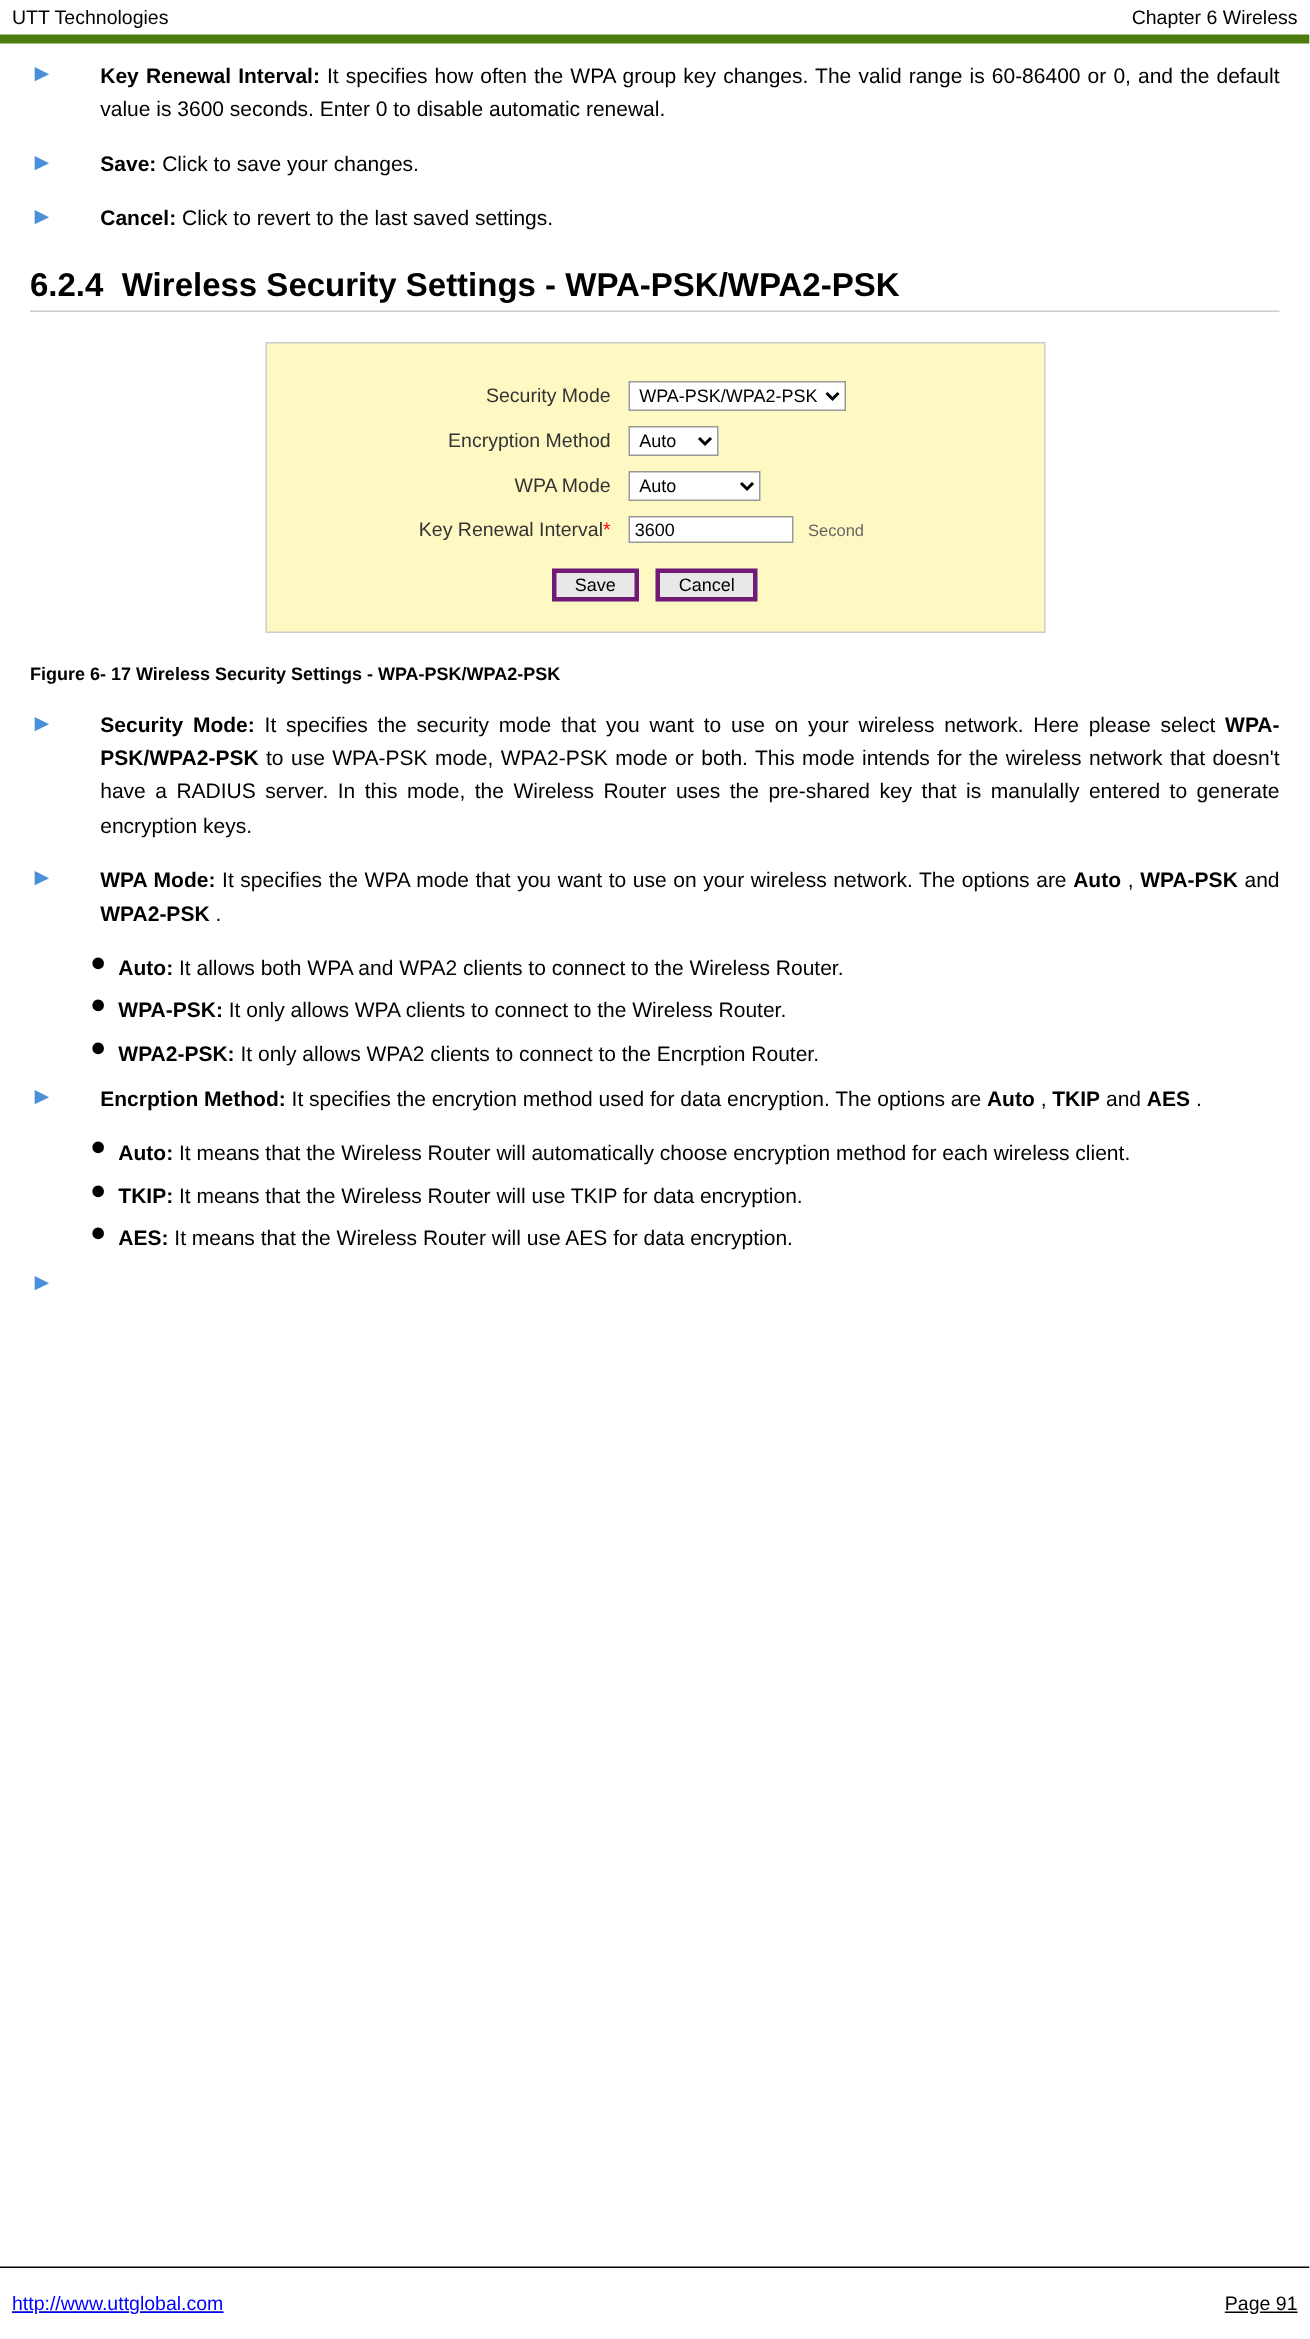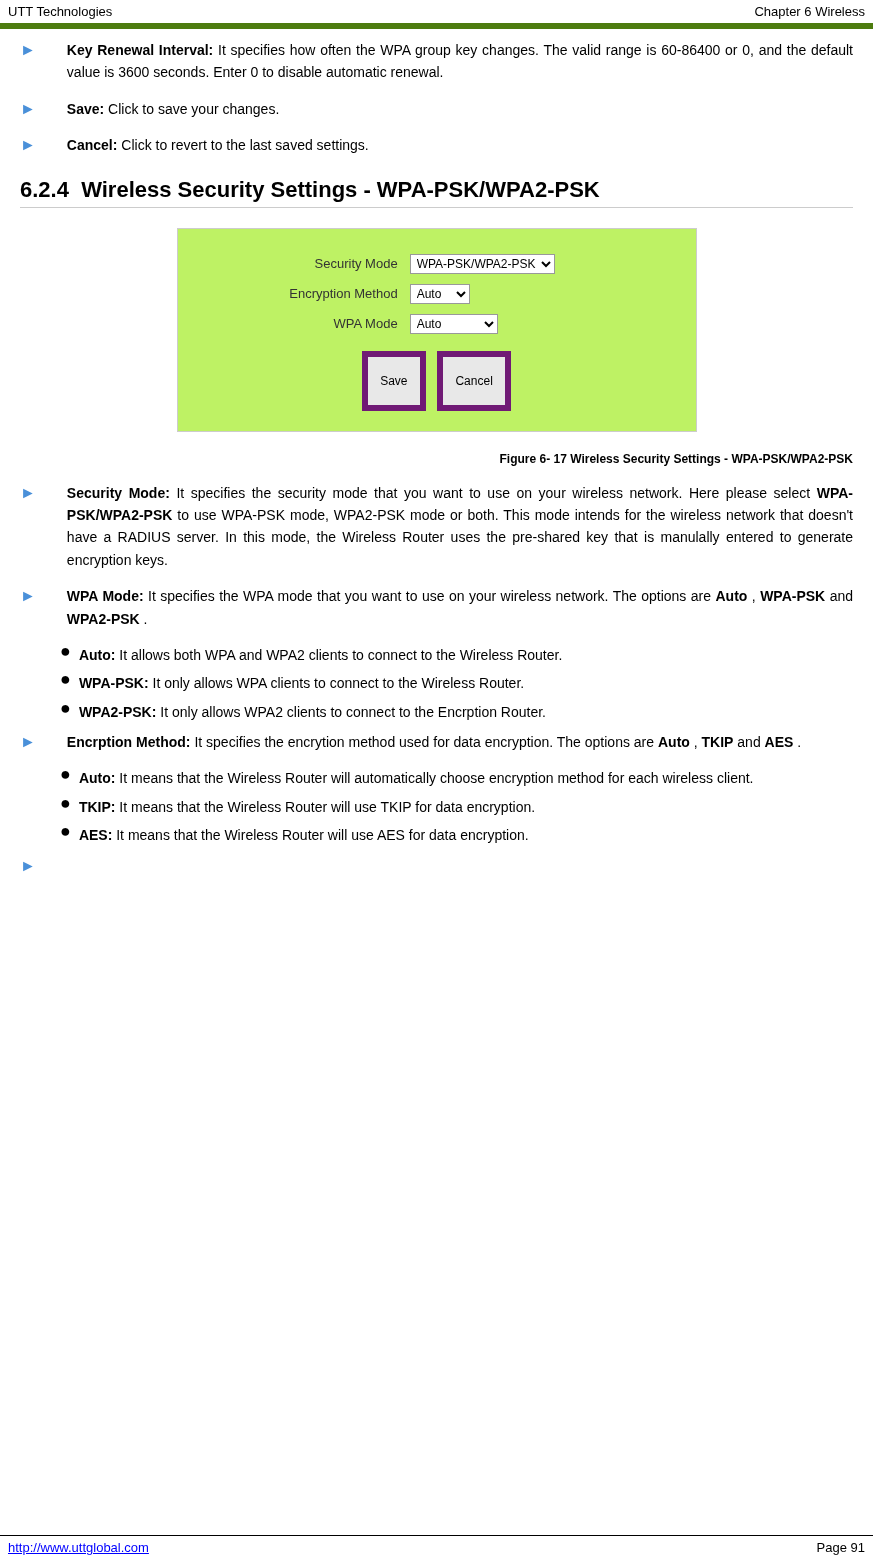--- a/index.html
+++ b/index.html
@@ -16,26 +16,27 @@
       display: flex;
       justify-content: space-between;
       border-bottom: 6px solid #4d7c0f;
       padding: 4px 8px;
       font-size: 13px;
     }
     .footer-bar {
       display: flex;
       justify-content: space-between;
       border-top: 1px solid #000;
-      padding: 4px 8px;
+      padding: 16px 8px;
       font-size: 13px;
       position: absolute;
       bottom: 0;
       left: 0;
       right: 0;
+      text-decoration: underline;
     }
     .content {
       padding: 10px 20px 40px 20px;
     }
     .bullet-item {
       display: flex;
       align-items: flex-start;
       margin-bottom: 14px;
     }
     .bullet-icon {
@@ -55,21 +56,21 @@
       font-weight: bold;
       margin: 20px 0 20px 0;
       border-bottom: 1px solid #ccc;
       padding-bottom: 4px;
     }
     .figure-box {
       border: 1px solid #ccc;
       margin: 20px auto;
       padding: 20px 10px;
       width: 520px;
-      background: #bef264;
+      background: #fef9c3;
     }
     .form-table {
       width: 100%;
       border-collapse: collapse;
     }
     .form-table td {
       padding: 5px 6px;
       vertical-align: middle;
       font-size: 13px;
     }
@@ -107,28 +108,28 @@
       font-size: 11px;
       color: #666;
       margin-left: 6px;
     }
     .btn-row {
       text-align: center;
       margin-top: 12px;
     }
     button.form-btn {
       font-size: 12px;
-      padding: 17px 12px;
-      border: 6px solid #701a75;
+      padding: 1px 12px;
+      border: 3px solid #701a75;
       background: #e8e8e8;
       cursor: pointer;
       margin: 0 4px;
     }
     .figure-caption {
-      text-align: right;
+      text-align: left;
       font-size: 12px;
       font-weight: bold;
       margin-top: 10px;
     }
     .sub-bullet {
       display: flex;
       align-items: flex-start;
       margin: 6px 0 6px 40px;
     }
     .dot {
@@ -204,20 +205,27 @@
       <tr>
         <td class="form-label">WPA Mode</td>
         <td class="form-input-cell">
           <select class="form-select">
             <option>Auto</option>
             <option>WPA-PSK</option>
             <option>WPA2-PSK</option>
           </select>
         </td>
       </tr>
+      <tr>
+        <td class="form-label">Key Renewal Interval<span class="required">*</span></td>
+        <td class="form-input-cell">
+          <input type="text" class="form-number" value="3600" style="">
+          <span class="hint-text">Second</span>
+        </td>
+      </tr>
     </tbody>
       </table>
     <div class="btn-row">
       <button class="form-btn">Save</button>
       <button class="form-btn">Cancel</button>
     </div>
   </div>
 
   <div class="figure-caption">Figure 6- 17 Wireless Security Settings - WPA-PSK/WPA2-PSK</div>
 

